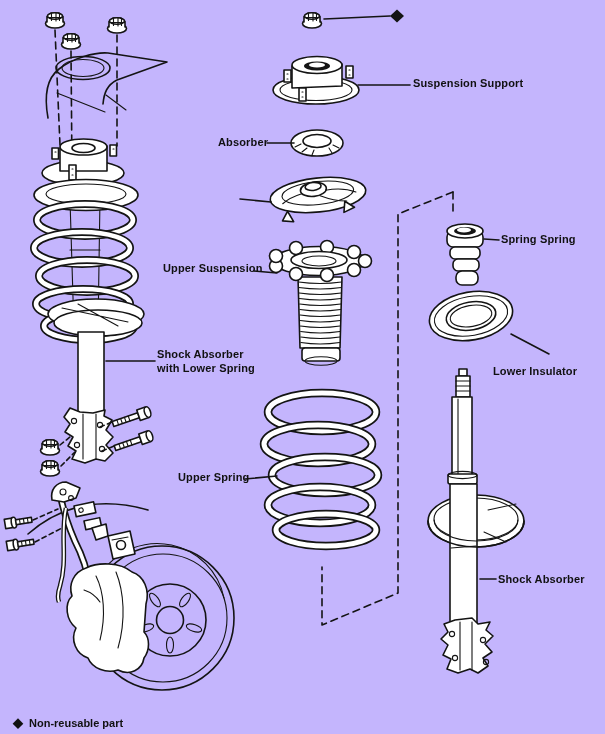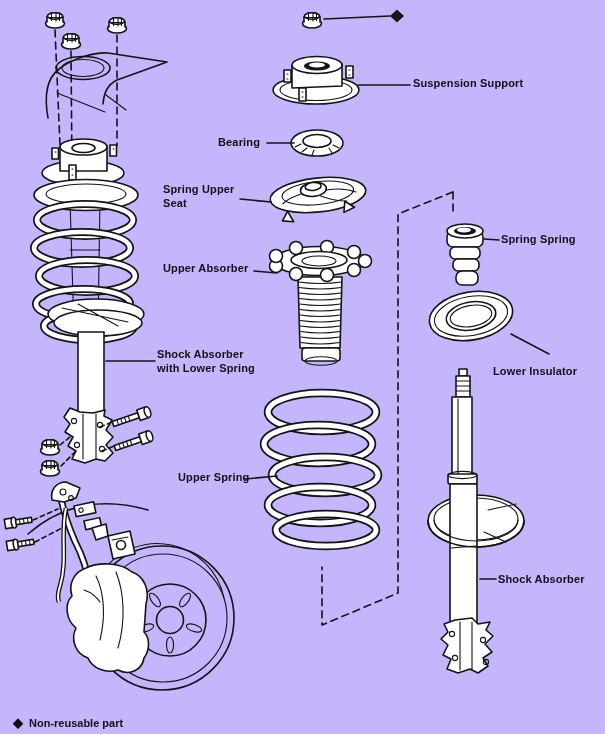--- a/index.html
+++ b/index.html
@@ -308,26 +308,22 @@
     <path d="M254,271 L277,273"></path>
     <path d="M106,361 L155,361"></path>
     <path d="M484,239 L499,240"></path>
     <path d="M511,334 L549,354"></path>
     <path d="M245,479 L277,476"></path>
     <path d="M480,579 L496,579"></path>
   </g>
 </svg>
 
 <div class="lbl" style="left:413px;top:77px">Suspension Support</div>
-<div class="lbl" style="left:218px;top:136px">Bearing</div>
-<div class="lbl" style="left:163px;top:183px">
-  <div>Spring Upper</div>
-  <div>Seat</div>
-</div>
-<div class="lbl" style="left:163px;top:262px">Upper Absorber</div>
+<div class="lbl" style="left:218px;top:136px">Absorber</div>
+<div class="lbl" style="left:163px;top:262px">Upper Suspension</div>
 <div class="lbl" style="left:157px;top:348px">
   <div>Shock Absorber</div>
   <div>with Lower Spring</div>
 </div>
 <div class="lbl" style="left:501px;top:233px">Spring Spring</div>
 <div class="lbl" style="left:493px;top:365px">Lower Insulator</div>
 <div class="lbl" style="left:178px;top:471px">Upper Spring</div>
 <div class="lbl" style="left:498px;top:573px">Shock Absorber</div>
 
 <div id="legend">

